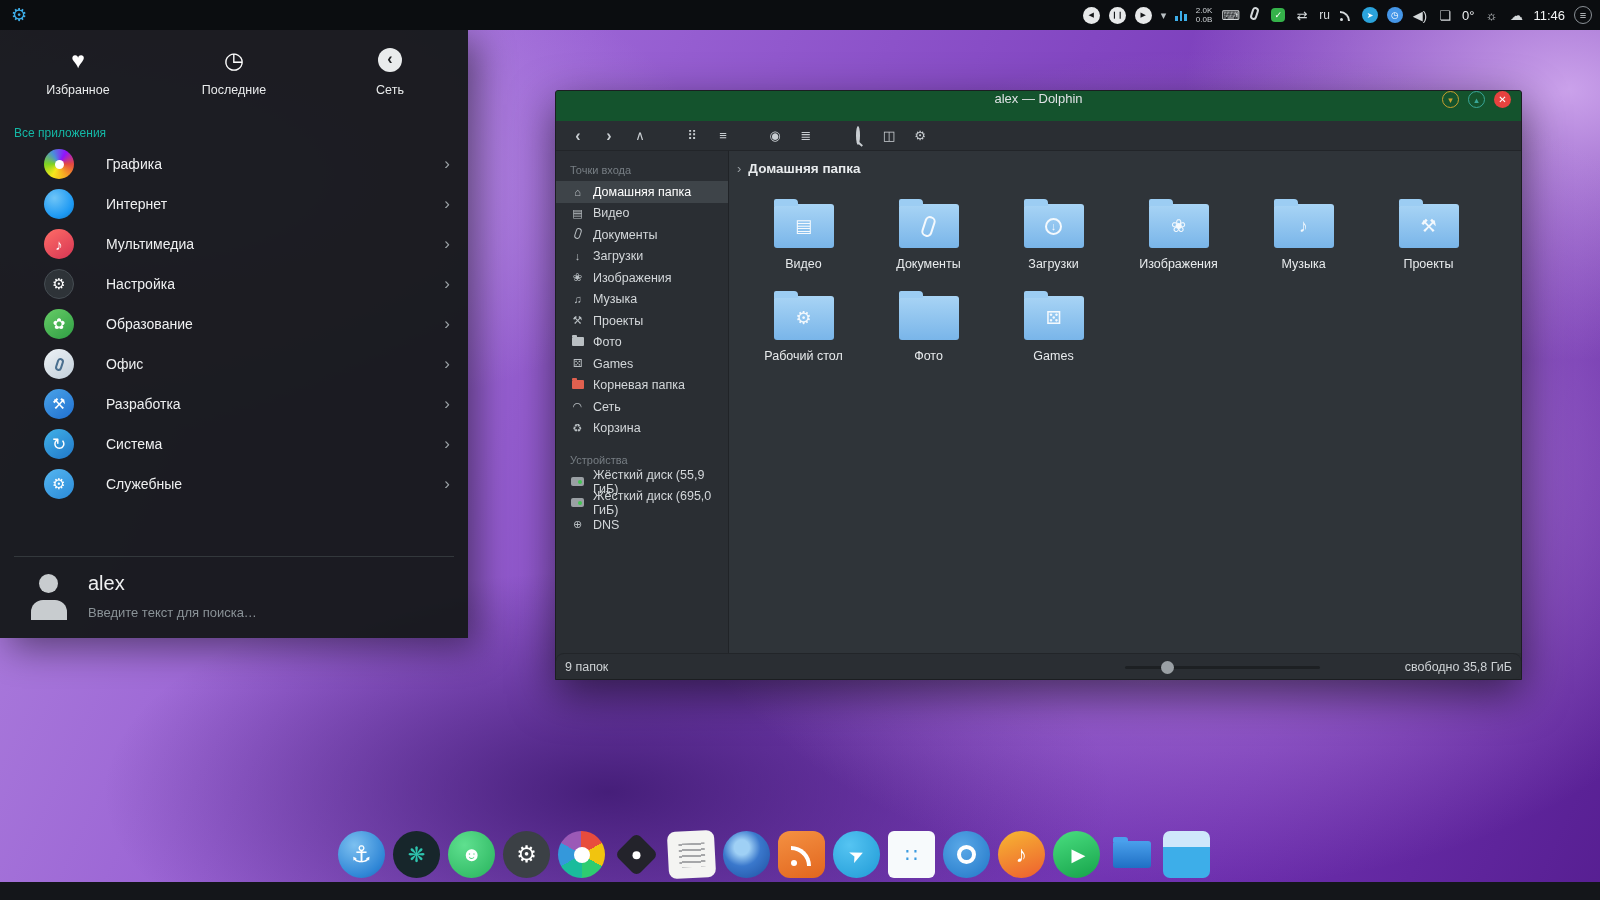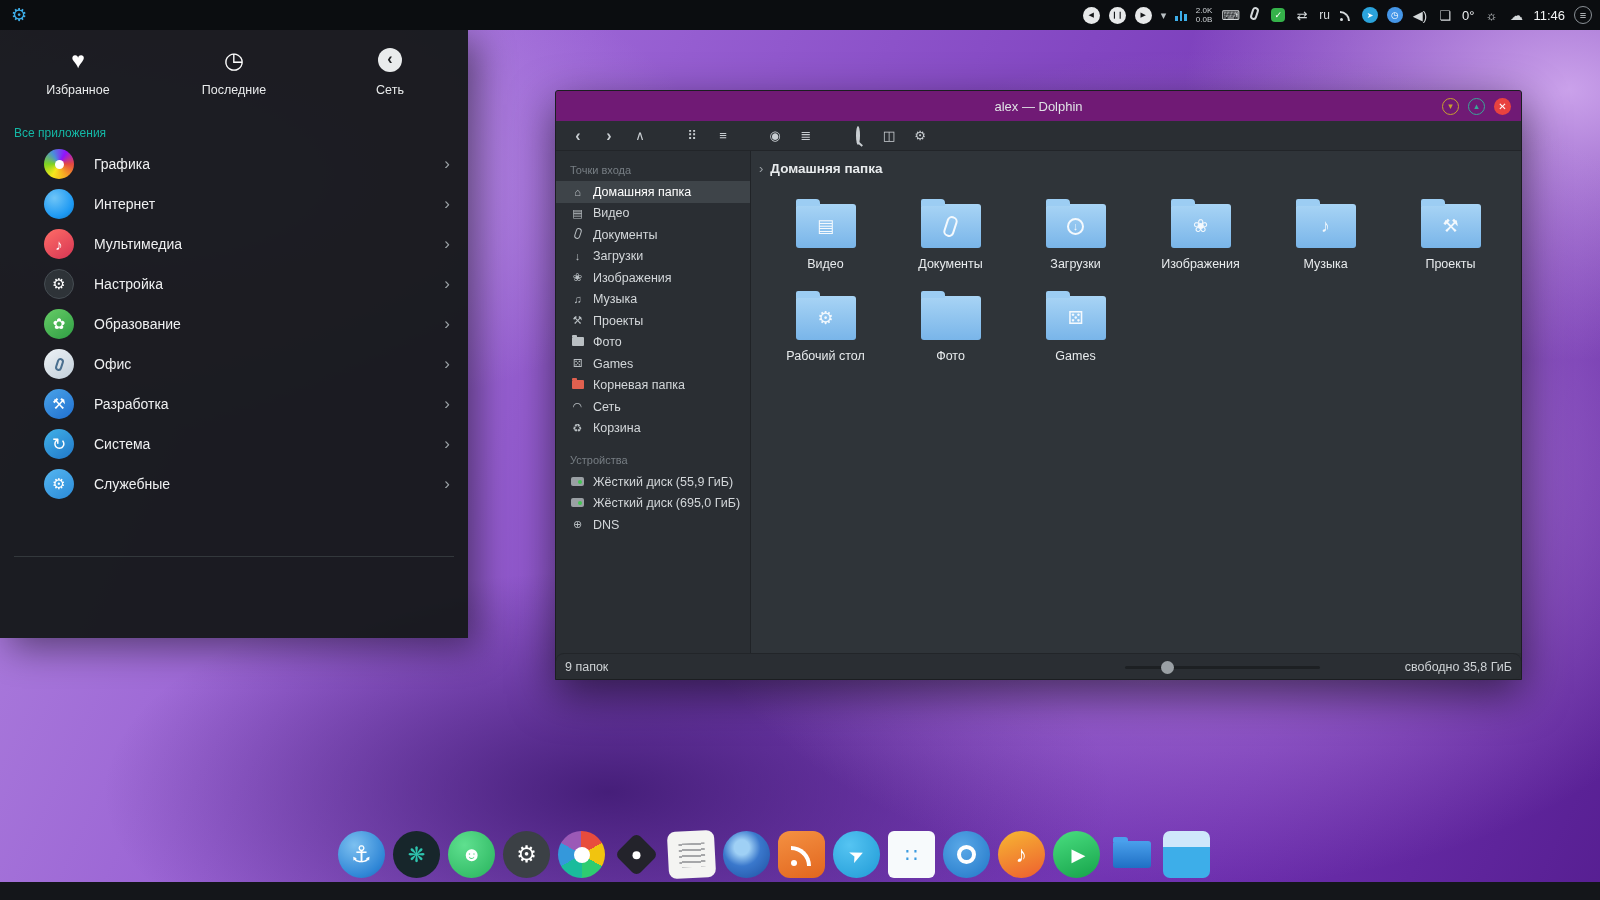--- a/index.html
+++ b/index.html
@@ -63,21 +63,21 @@
   .dots4 { width:19px; height:19px; position:relative; }
   .dots4::before { content:""; position:absolute; top:1px; left:1px; width:7px; height:7px; border-radius:50%;
                    background:#fff; box-shadow:10px 0 0 #fff, 0 10px 0 #fff, 10px 10px 0 #fff; }
   .laptop { width:24px; height:15px; border:2px solid #fff; border-radius:2px; position:relative; }
   .laptop::after { content:""; position:absolute; left:-5px; right:-5px; bottom:-6px; height:3px;
                    background:#fff; border-radius:2px; }
   .leave { width:24px; height:24px; border-radius:50%; background:#e9ebec; color:#1d1f21;
            display:flex; align-items:center; justify-content:center; font-size:16px; font-weight:bold; padding-bottom:2px; }
   .section-label { margin:14px 0 4px 14px; font-size:12px; color:#14b8a6; }
   .cats { list-style:none; }
-  .cat { display:flex; align-items:center; height:40px; padding:0 18px 0 44px; gap:20px; cursor:pointer; }
+  .cat { display:flex; align-items:center; height:40px; padding:0 18px 0 44px; gap:32px; cursor:pointer; }
   .cat-icon { width:30px; height:30px; border-radius:50%; display:flex; align-items:center;
               justify-content:center; font-size:15px; color:#fff; flex:0 0 30px; position:relative; }
   .cat-label { font-size:14px; color:#eff0f1; }
   .cat-chevron { margin-left:auto; color:#9aa0a4; font-size:17px; }
   .ci0 { background:conic-gradient(from 90deg,#e5483f,#f5a623 60deg,#f8e71c 120deg,#7ed321 180deg,#4a90d9 240deg,#9013fe 300deg,#e5483f 360deg); }
   .ci0 .dot { width:9px; height:9px; border-radius:50%; background:#fff; }
   .ci1 { background:radial-gradient(circle at 35% 30%,#6fc5f7,#1d99f3 65%,#1272b8); }
   .ci2 { background:linear-gradient(145deg,#ff6d67,#d63553); }
   .ci3 { background:#2e3338; border:1px solid #464d53; }
   .ci4 { background:linear-gradient(145deg,#66cc66,#2f9e44); }
@@ -93,38 +93,38 @@
   .user-col { display:flex; flex-direction:column; padding-top:2px; }
   .user-name { font-size:20px; color:#eff0f1; }
   .search-input { background:transparent; border:none; outline:none; color:#eff0f1; font-size:13px;
                   padding:10px 0 0 0; width:330px; font-family:inherit; }
   .search-input::placeholder { color:#8a9297; }
 
   
   .window { position:absolute; left:555px; top:90px; width:967px; height:590px; background:#2a2e33;
             border:1px solid #1b1e21; border-radius:3px 3px 0 0; box-shadow:0 14px 44px rgba(0,0,0,.55);
             z-index:40; display:flex; flex-direction:column; overflow:hidden; }
-  .titlebar { flex:0 0 30px; background:#701a75; display:flex; align-items:center; position:relative; }
+  .titlebar { flex:0 0 30px; background:#14532d; display:flex; position:relative; }
   .title { position:absolute; left:0; right:0; text-align:center; font-size:13px; color:#dfe2e5; }
   .win-buttons { margin-left:auto; display:flex; gap:9px; padding-right:10px; z-index:2; }
   .wbtn { width:17px; height:17px; border-radius:50%; display:flex; align-items:center;
           justify-content:center; font-size:9px; cursor:pointer; }
   .wbtn.min { border:1.5px solid #c8a02f; color:#c8a02f; }
   .wbtn.max { border:1.5px solid #3aa798; color:#3aa798; }
   .wbtn.close { background:#e8423f; color:#fff; font-size:10px; }
   .toolbar { flex:0 0 30px; background:#2a2e33; display:flex; align-items:center; gap:15px;
              padding:0 14px; color:#c9ced2; border-bottom:1px solid #222529; }
   .tbtn { font-size:13px; min-width:16px; text-align:center; cursor:pointer; }
   .tbtn.nav { font-size:16px; font-weight:bold; }
   .mag { position:relative; width:10px; height:10px; border:2px solid #c9ced2; border-radius:50%; }
   .mag::after { content:""; position:absolute; width:6px; height:2px; background:#c9ced2;
                 right:-5px; bottom:-2px; transform:rotate(40deg); }
   .gap-s { width:6px; }
   .body-row { flex:1; display:flex; min-height:0; }
-  .sidebar { width:195px; background:#2a2e33; border-right:1px solid #202327; padding-top:8px; }
+  .sidebar { width:173px; background:#2a2e33; border-right:1px solid #202327; padding-top:8px; }
   .side-header { font-size:11px; color:#777e84; padding:5px 0 5px 14px; }
   .places { list-style:none; }
   .place { display:flex; align-items:center; gap:8px; height:21.5px; padding-left:14px;
            font-size:12.5px; color:#d3d7da; cursor:pointer; }
   .place.selected { background:#3e4449; color:#ffffff; }
   .place-icon { width:15px; text-align:center; font-size:11px; color:#b9bfc3; flex:0 0 15px; }
   .place-icon .clip { width:6px; height:11px; border-width:1.5px; }
   .pf { display:inline-block; width:12px; height:9px; background:currentColor; border-radius:1px; position:relative; }
   .pf::before { content:""; position:absolute; top:-2px; left:0; width:5px; height:2px;
                 background:currentColor; border-radius:1px 1px 0 0; }
@@ -297,20 +297,30 @@
       <span class="cat-chevron">›</span>
     </li>
     <li class="cat">
       <span class="cat-icon ci8">⚙</span>
       <span class="cat-label">Служебные</span>
       <span class="cat-chevron">›</span>
     </li>
   </ul>
 
   <div class="user-sep"></div>
+  <div class="user-area">
+    <div class="avatar">
+      <div class="head"></div>
+        <div class="torso"></div>
+    </div>
+    <div class="user-col">
+      <div class="user-name">alex</div>
+      <input class="search-input" type="text" placeholder="Введите текст для поиска…" style="">
+    </div>
+  </div>
 </div>
 
 <div class="window">
   <div class="titlebar">
     <div class="title">alex — Dolphin</div>
     <div class="win-buttons">
       <span class="wbtn min">▾</span>
       <span class="wbtn max">▴</span>
       <span class="wbtn close">✕</span>
     </div>

